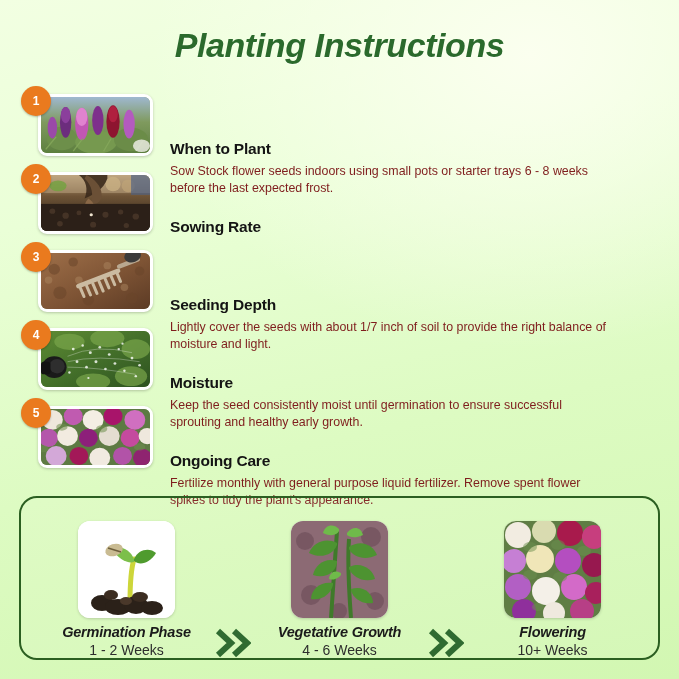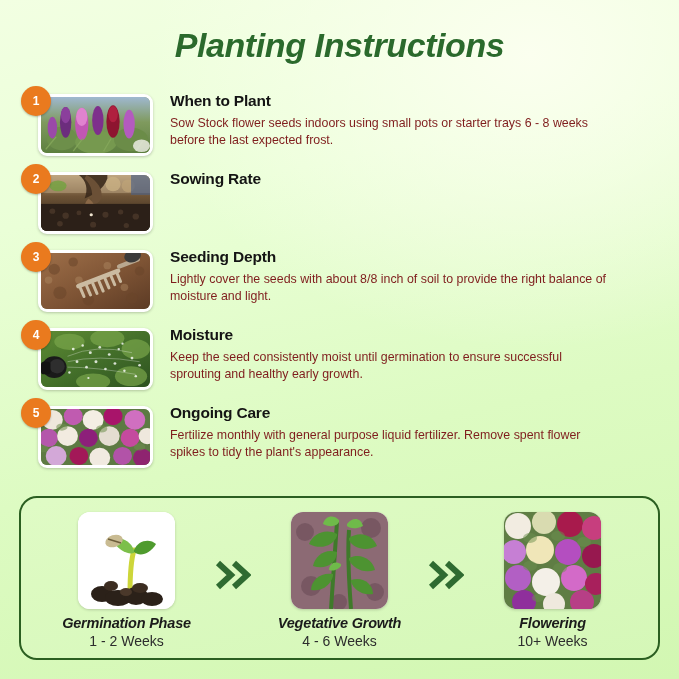--- a/index.html
+++ b/index.html
@@ -99,20 +99,21 @@
     padding-left: 12px;
     padding-top: 0px;
   }
 
   .step-title {
     font-size: 15.5px;
     font-weight: bold;
     color: #141414;
     letter-spacing: -0.2px;
     margin-bottom: 5px;
+    margin-top: 48px;
   }
 
   .step-desc {
     font-size: 12.4px;
     line-height: 1.38;
     color: #7f1d1d;
     max-width: 440px;
   }
 
   
@@ -122,21 +123,21 @@
     top: 496px;
     width: 641px;
     height: 164px;
     border: 2px solid #2b5f21;
     border-radius: 18px;
     background: rgba(255,255,255,0.06);
   }
 
   .timeline-inner {
     display: flex;
-    align-items: flex-start;
+    align-items: flex-end;
     justify-content: space-between;
     height: 100%;
     padding: 14px 22px 0 22px;
   }
 
   .phase {
     width: 175px;
     text-align: center;
   }
 
@@ -310,21 +311,21 @@
                 <rect x="80" y="30" width="3.2" height="12" rx="1.6"></rect>
               </g>
               <rect x="84" y="22" width="26" height="5" rx="2.5" fill="#b9a890"></rect>
               <ellipse cx="104" cy="19" rx="9" ry="7" fill="#3a3a3a"></ellipse>
             </g>
           </svg>
         </div>
       </div>
       <div class="step-text">
         <div class="step-title">Seeding Depth</div>
-        <div class="step-desc">Lightly cover the seeds with about 8/8 inch of soil to provide the right balance of moisture and light.</div>
+        <div class="step-desc">Lightly cover the seeds with about 1/7 inch of soil to provide the right balance of moisture and light.</div>
       </div>
     </div>
 
     <div class="step">
       <div class="thumb-wrap">
         <div class="badge">4</div>
         <div class="thumb">
           <svg viewBox="0 0 115 62" preserveAspectRatio="none">
             <defs>
               <linearGradient id="g4bg" x1="0" y1="0" x2="1" y2="1">

